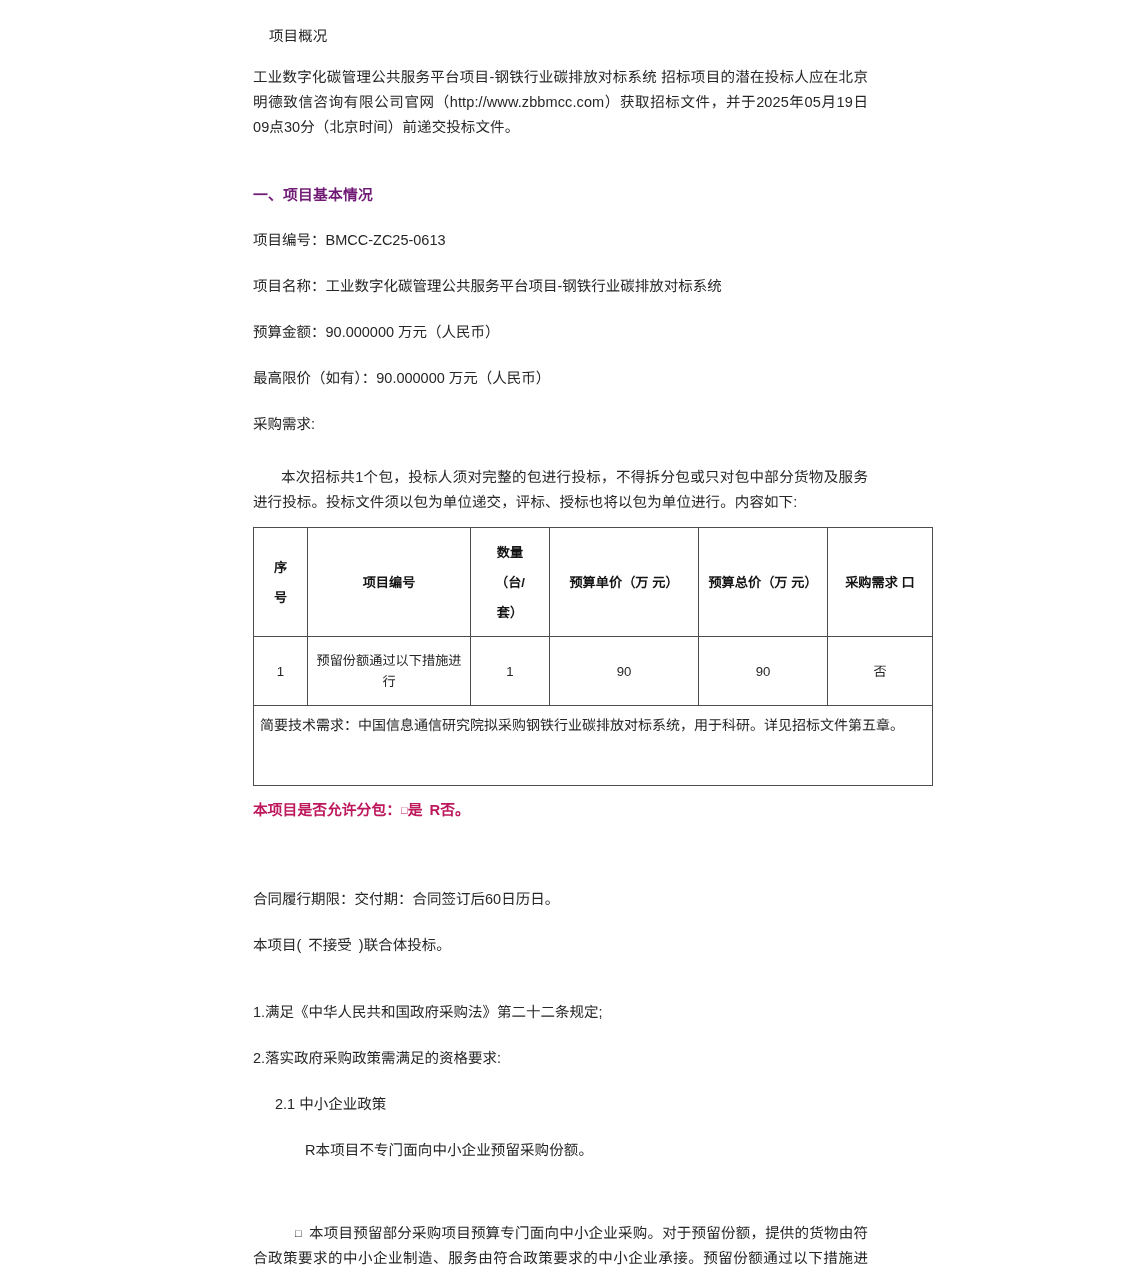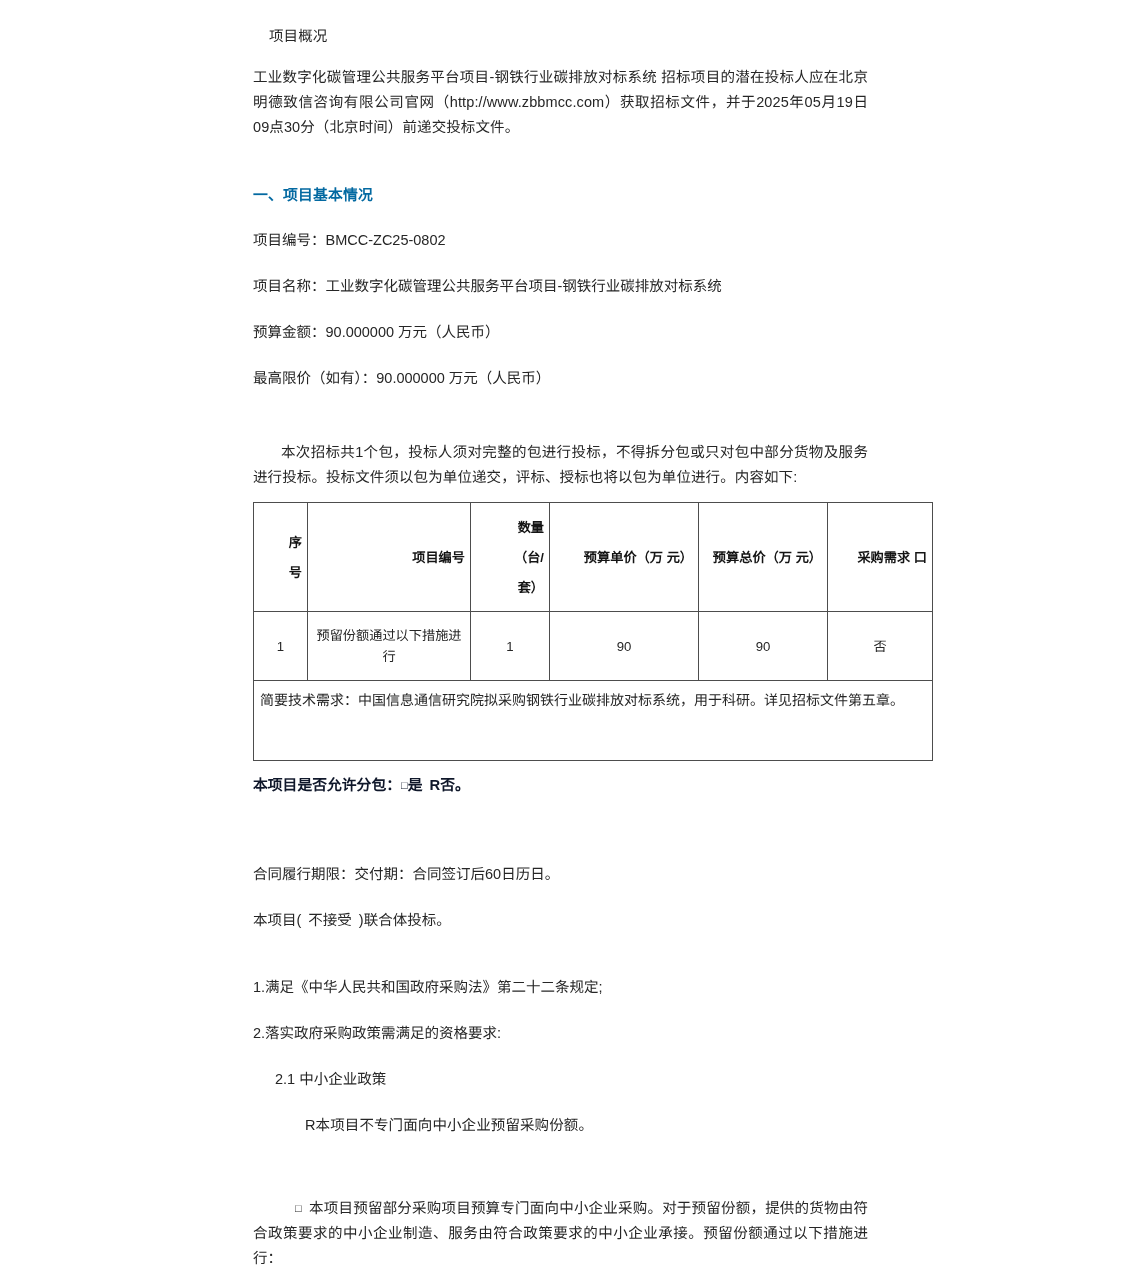--- a/index.html
+++ b/index.html
@@ -43,21 +43,21 @@
     margin: 16px;
   }
   .block-gap-lg { height: 43px; }
   .block-gap-md { height: 21px; }
   .block-gap-sm { height: 12px; }
 
   h2.heading {
     font-size: 14.8px;
     line-height: 24px;
     font-weight: bold;
-    color: #0369a1;
+    color: #701a75;
     margin: 0;
     letter-spacing: 0.2px;
   }
 
   .field-row {
     font-size: 14.5px;
     line-height: 25px;
     color: #262626;
     margin: 0;
   }
@@ -80,21 +80,20 @@
     color: #262626;
     padding: 6px 5px;
     vertical-align: middle;
     text-align: center;
     word-break: break-all;
   }
   table.goods th {
     font-weight: bold;
     height: 96px;
     color: #141414;
-    text-align: right;
   }
   table.goods td.body-cell {
     height: 56px;
   }
   table.goods td.note-cell {
     text-align: left;
     vertical-align: top;
     height: 62px;
     padding: 7px 6px 10px 6px;
     line-height: 24px;
@@ -106,21 +105,21 @@
   .col-unit  { width: 138px; }
   .col-total { width: 118px; }
   .col-imp   { width: 94px; }
 
   .th-stack span { display: block; }
   .th-stack span + span { margin-top: 9px; }
   .strong-line {
     font-size: 14.8px;
     line-height: 25px;
     font-weight: bold;
-    color: #0f172a;
+    color: #be185d;
     margin: 0;
   }
   .box-glyph {
     font-size: 11px;
     vertical-align: 1px;
   }
   .sp { display: inline-block; width: 7px; }
 </style>
 </head>
 <body>
@@ -130,36 +129,37 @@
 
     <p class="p lead-line">项目概况</p>
     <p class="p">工业数字化碳管理公共服务平台项目-钢铁行业碳排放对标系统 招标项目的潜在投标人应在北京明德致信咨询有限公司官网（http://www.zbbmcc.com）获取招标文件，并于2025年05月19日 09点30分（北京时间）前递交投标文件。</p>
 
     <div class="block-gap-lg"></div>
 
     <h2 class="heading">一、项目基本情况</h2>
 
     <div class="block-gap-md"></div>
 
-    <p class="field-row"><span>项目编号：</span><span>BMCC-ZC25-0802</span></p>
+    <p class="field-row"><span>项目编号：</span><span>BMCC-ZC25-0613</span></p>
 
     <div class="block-gap-md"></div>
 
     <p class="field-row"><span>项目名称：</span><span>工业数字化碳管理公共服务平台项目-钢铁行业碳排放对标系统</span></p>
 
     <div class="block-gap-md"></div>
 
     <p class="field-row"><span>预算金额：</span><span>90.000000 万元（人民币）</span></p>
 
     <div class="block-gap-md"></div>
 
     <p class="field-row"><span>最高限价（如有）：</span><span>90.000000 万元（人民币）</span></p>
 
     <div class="block-gap-md"></div>
 
+    <p class="field-row">采购需求:</p>
 
     <div class="block-gap-sm"></div>
 
     <p class="p indent-para">本次招标共1个包，投标人须对完整的包进行投标，不得拆分包或只对包中部分货物及服务进行投标。投标文件须以包为单位递交，评标、授标也将以包为单位进行。内容如下:</p>
 
     <div class="block-gap-sm"></div>
 
     <table class="goods">
       <thead>
         <tr>

